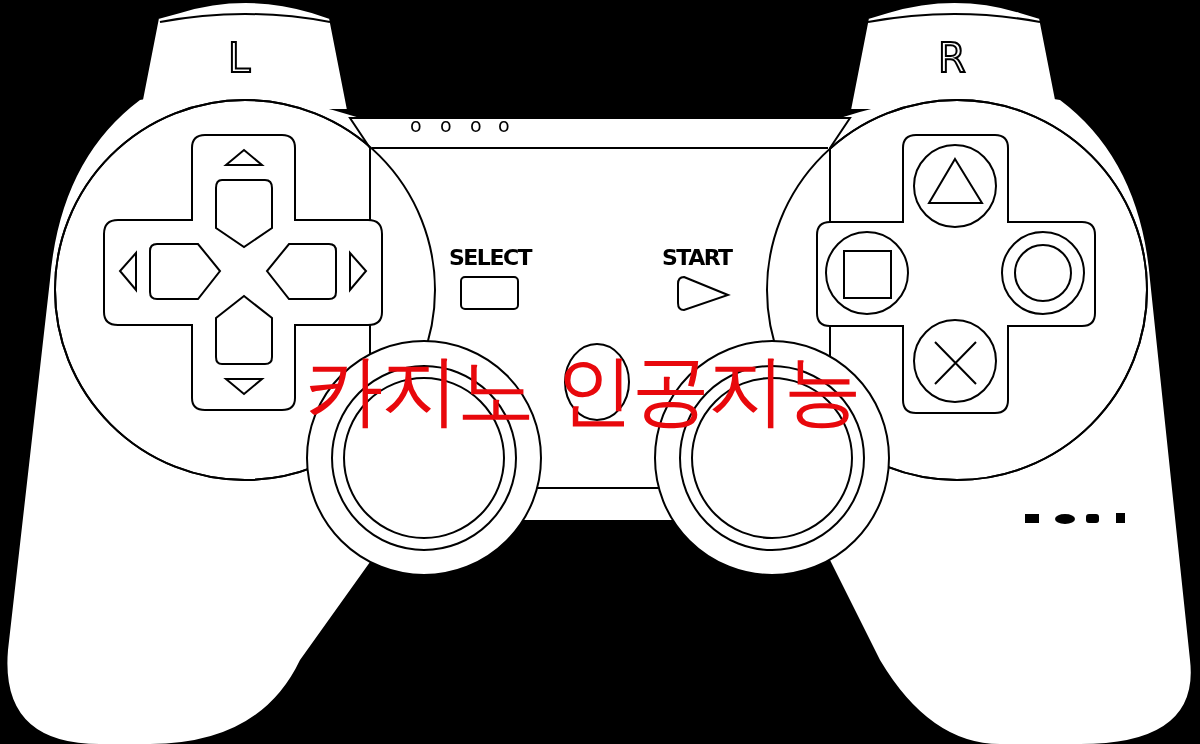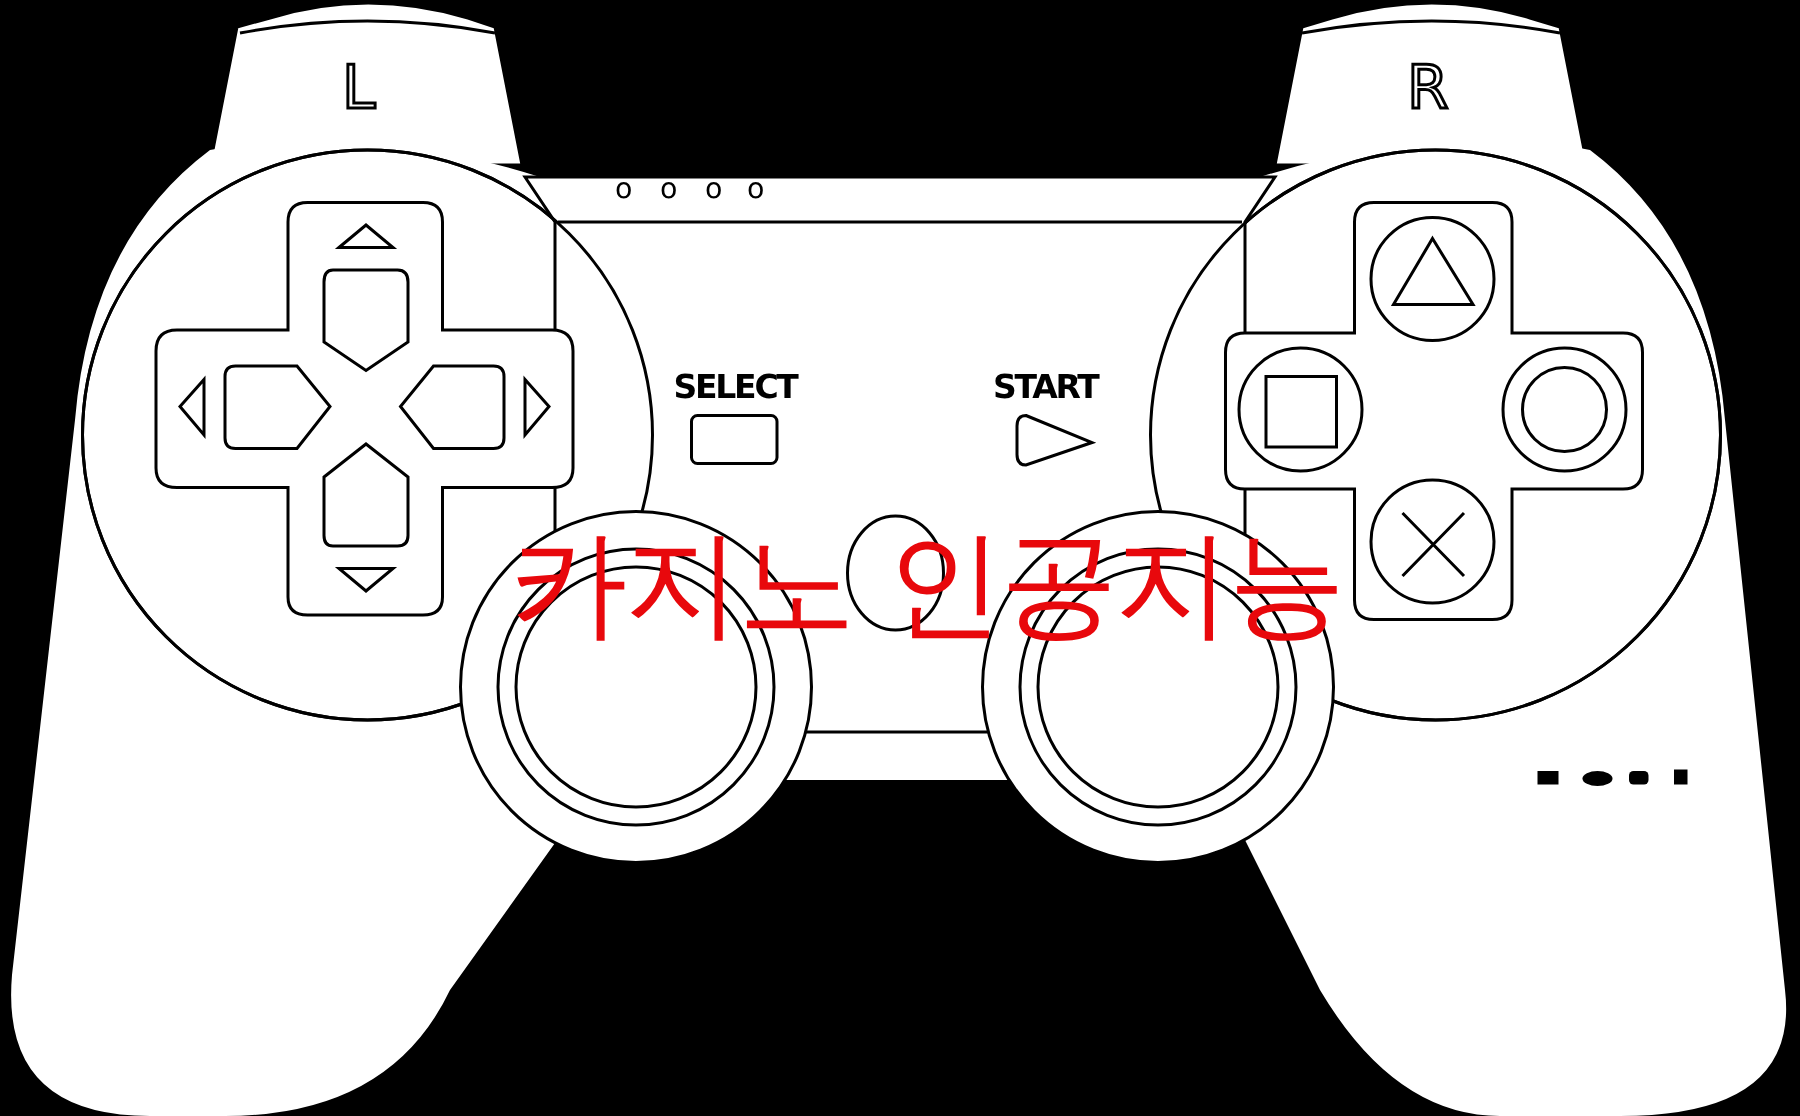--- a/index.html
+++ b/index.html
@@ -5,21 +5,21 @@
   html, body { margin:0; padding:0; background:#000; }
   body { width:1200px; height:744px; overflow:hidden; position:relative; font-family:"DejaVu Sans", sans-serif; }
   svg { position:absolute; left:0; top:0; }
   .body-fill { fill:#fff; stroke:none; }
   .ln { fill:#fff; stroke:#000; stroke-width:2; }
   .ln-none { fill:none; stroke:#000; stroke-width:2; }
   .lbl { font-family:"DejaVu Sans", sans-serif; font-weight:bold; font-size:22px; fill:#000; letter-spacing:-1.5px; }
   .shoulder-lbl { font-family:"DejaVu Sans", sans-serif; font-size:40px; fill:#fff; stroke:#000; stroke-width:2; }
   .led { font-family:"DejaVu Sans", sans-serif; font-size:19px; fill:#000; }
   .overlay {
-    position:absolute; left:305px; top:340px; width:590px; text-align:right;
+    position:absolute; left:305px; top:340px; width:590px; text-align:left;
     font-family:"DejaVu Sans", sans-serif; font-size:78px; line-height:100px;
     color:#e8080c; letter-spacing:-2px; white-space:nowrap;
   }
 </style>
 </head>
 <body>
 
 <svg width="1200" height="744" viewBox="0 0 1200 744">
 
   <g>

